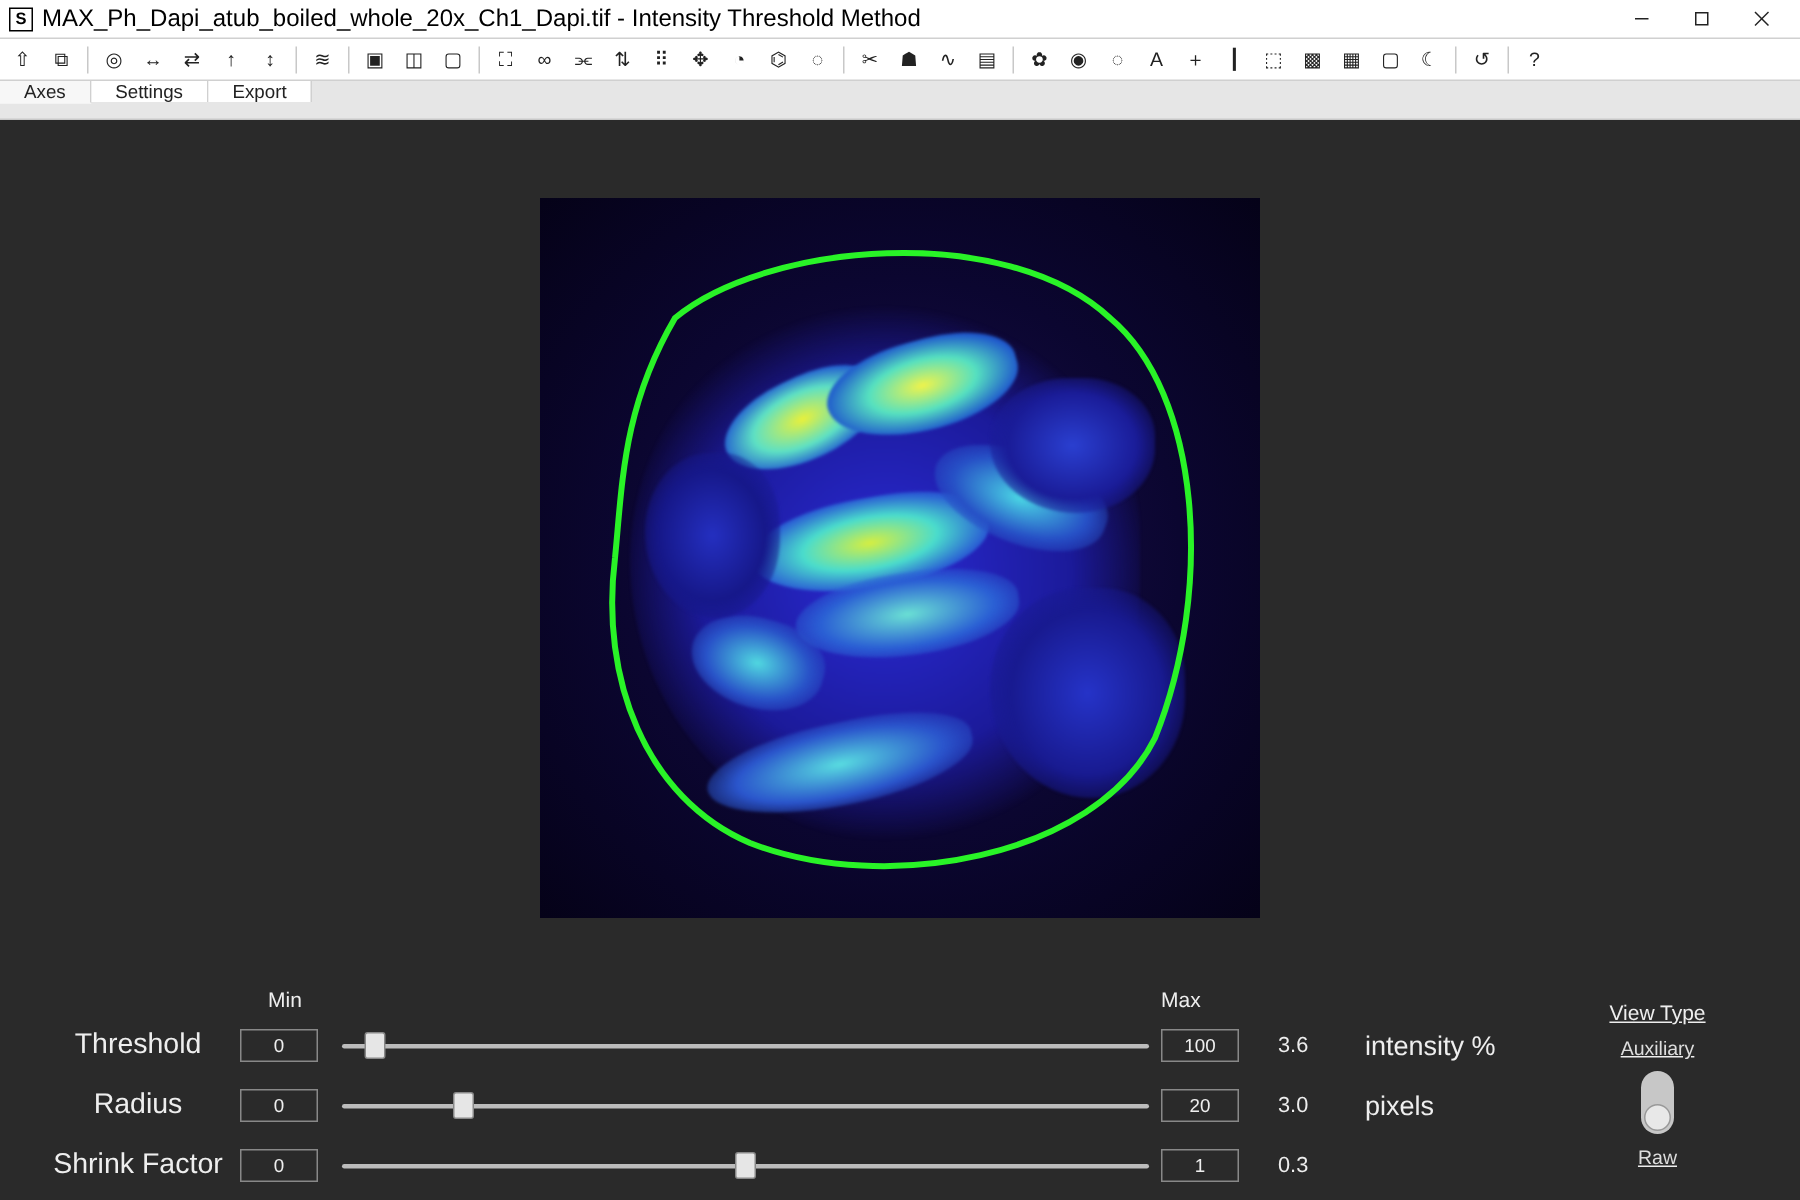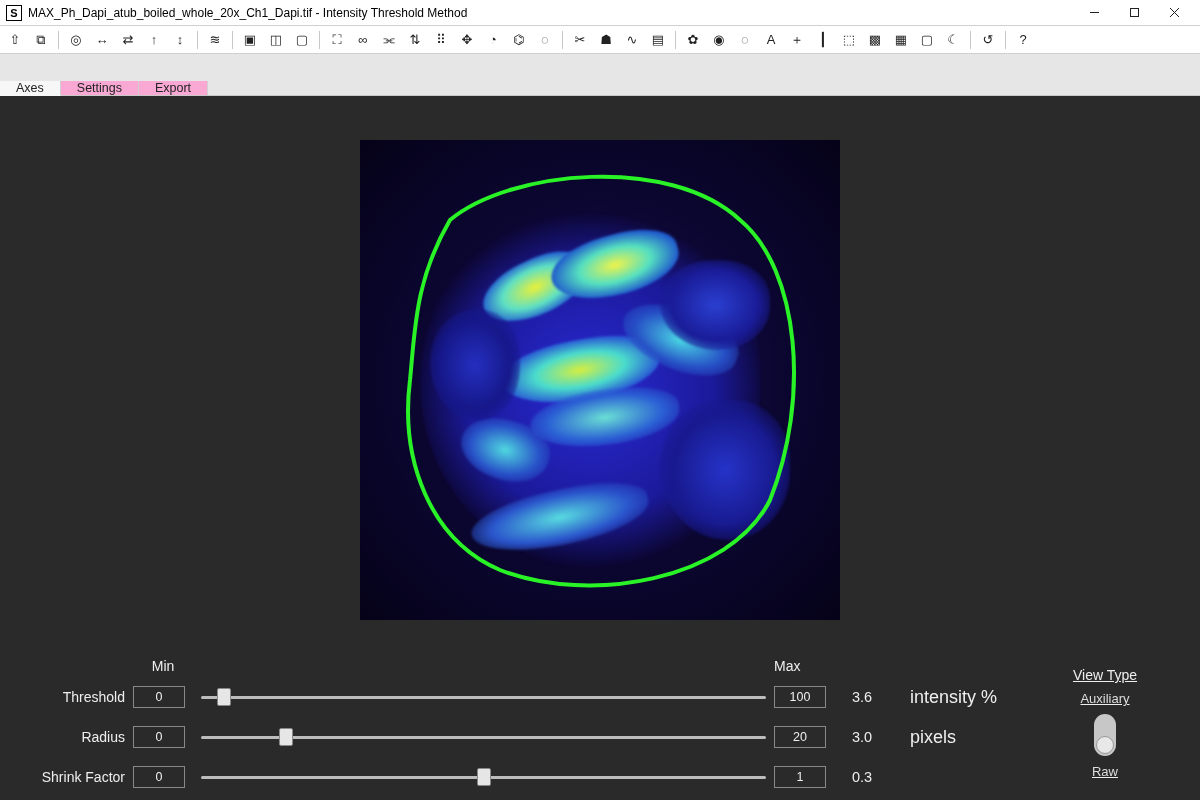--- a/index.html
+++ b/index.html
@@ -23,21 +23,21 @@
     border-bottom: 1px solid #d0d0d0;
   }
   .titlebar .app-icon {
     width: 16px; height: 16px;
     border: 1px solid #000;
     display: flex; align-items: center; justify-content: center;
     font-size: 11px; font-weight: bold;
     margin-right: 6px;
   }
   .titlebar .title-text {
-    font-size: 12px;
+    font-size: 16px;
     flex: 1;
   }
   .titlebar .win-controls { display: flex; }
   .titlebar .win-btn {
     width: 40px; height: 24px;
     display: flex; align-items: center; justify-content: center;
     font-size: 12px;
     cursor: pointer;
   }
 
@@ -57,34 +57,34 @@
     color: #222;
     cursor: pointer;
     font-size: 13px;
   }
   .toolbar .sep {
     width: 1px; height: 18px; background: #c8c8c8;
   }
 
   
   .tabs {
-    height: 42px;
+    height: 26px;
     background: #e6e6e6;
     border-bottom: 1px solid #c8c8c8;
     display: flex;
-    align-items: flex-end;
+    align-items: flex-start;
   }
   .tab {
     padding: 0 16px;
     display: flex;
     align-items: center;
     font-size: 12.5px;
     cursor: pointer;
     border-right: 1px solid #d0d0d0;
-    background: #f9a8d4;
+    background: #ffffff;
     color: #222;
   }
   .tab.active {
     background: #f7f7f7;
     border-bottom: 1px solid #f7f7f7;
     margin-bottom: -1px;
     font-weight: 500;
   }
 
   
@@ -126,21 +126,21 @@
   }
   .blob {
     position: absolute;
     border-radius: 50% 45% 50% 55%;
     filter: blur(1px);
   }
 
   
   .controls {
     display: flex;
-    padding: 4px 20px 12px 5px;
+    padding: 4px 20px 12px 32px;
   }
   .sliders {
     flex: 1;
     display: flex;
     flex-direction: column;
     gap: 18px;
   }
   .slider-headers {
     display: grid;
     grid-template-columns: 120px 60px 1fr 60px 60px 120px;
@@ -151,21 +151,21 @@
   }
   .slider-headers .hmin { grid-column: 2; text-align: center; }
   .slider-headers .hmax { grid-column: 4; text-align: left;}
   .slider-row {
     display: grid;
     grid-template-columns: 120px 60px 1fr 60px 60px 120px;
     gap: 8px;
     align-items: center;
     font-size: 14px;
   }
-  .slider-label { text-align: right; font-size: 14px; }
+  .slider-label { text-align: center; font-size: 19px; }
   .num-box {
     border: 1px solid #888;
     background: transparent;
     color: #eee;
     height: 22px;
     width: 52px;
     text-align: center;
     font-size: 12.5px;
   }
   .track-wrap {

